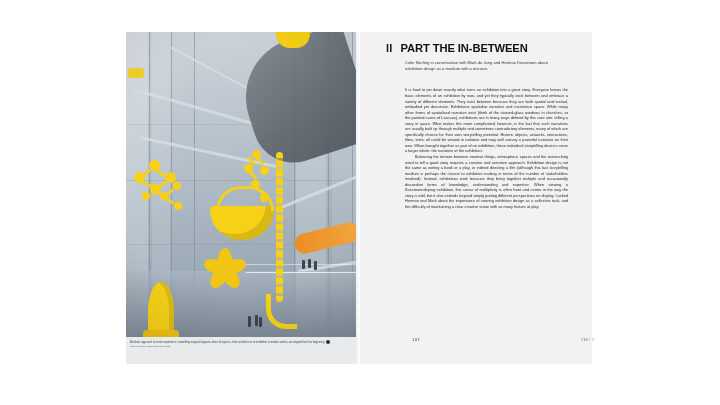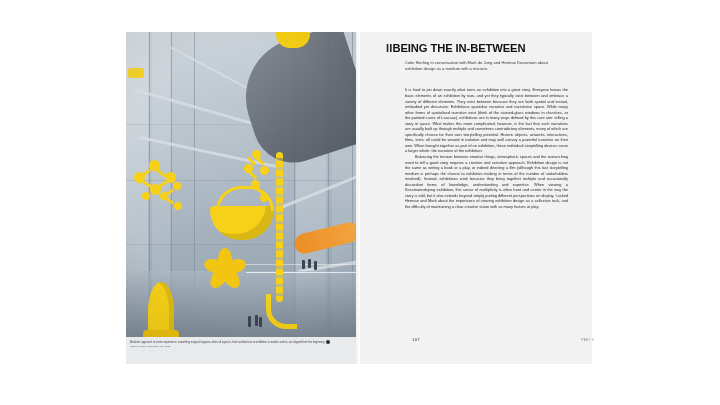--- a/index.html
+++ b/index.html
@@ -116,21 +116,21 @@
   }
   
   .page-right{
     position:absolute; left:360px; top:32px; width:232px; height:332px;
     background:#f2f2f2;
   }
   .page-right-inner{
     position:absolute; left:26px; top:10px; width:182px; height:312px;
   }
   .chap{
-    display:flex; align-items:baseline; 
+    display:flex; align-items:baseline; gap:8px;
   }
   .chap-num{
     font-size:11px; font-weight:700; color:#1d1d1d; letter-spacing:.2px;
   }
   .chap-title{
     font-size:11.2px; font-weight:700; color:#111111; letter-spacing:-.1px;
   }
   .standfirst{
     margin-top:6px; margin-left:19px; width:148px;
     font-size:4.1px; line-height:6.2px; color:#333a40;
@@ -267,21 +267,21 @@
     </div>
   </div>
 
   <div class="gutter"></div>
 
   <div class="page-right">
     <div class="page-right-inner">
 
       <div class="chap">
         <span class="chap-num">II</span>
-        <span class="chap-title">BEING THE IN-BETWEEN</span>
+        <span class="chap-title">PART THE IN-BETWEEN</span>
       </div>
 
       <div class="standfirst">Colin Sterling in conversation with Mark de Jong and Herman Kossmann about exhibition design as a medium with a mission.</div>
 
       <div class="body">
         <p>It is hard to pin down exactly what turns an exhibition into a great story. Everyone knows the basic elements of an exhibition by now, and yet they typically exist between and embrace a variety of different elements. They exist between because they are both spatial and textual, embodied yet discursive. Exhibitions spatialise narrative and narrativise space. While many other forms of spatialised narrative exist (think of the stained-glass windows in churches, or the painted caves of Lascaux), exhibitions are in many ways defined by this core aim: telling a story in space. What makes this more complicated, however, is the fact that such narratives are usually built up through multiple and sometimes contradictory elements, many of which are specifically chosen for their own storytelling potential. Historic objects, artworks, interactives, films, texts: all could be viewed in isolation and may well convey a powerful narrative on their own. When brought together as part of an exhibition, these individual storytelling devices serve a larger whole: the narrative of the exhibition.</p>
         <p>Balancing the tension between emotive things, atmospheric spaces and the overarching need to tell a good story requires a creative and sensitive approach. Exhibition design is not the same as writing a book or a play, or indeed directing a film (although this last storytelling medium is perhaps the closest to exhibition making in terms of the number of stakeholders involved). Instead, exhibitions work because they bring together multiple and occasionally discordant forms of knowledge, understanding and expertise. When viewing a Kossmanndejong exhibition, this sense of multiplicity is often front and centre in the way the story is told, but it also extends beyond simply putting different perspectives on display. I asked Herman and Mark about the importance of viewing exhibition design as a collective task, and the difficulty of maintaining a clear creative vision with so many factors at play.</p>
       </div>
 
       <div class="footer">

